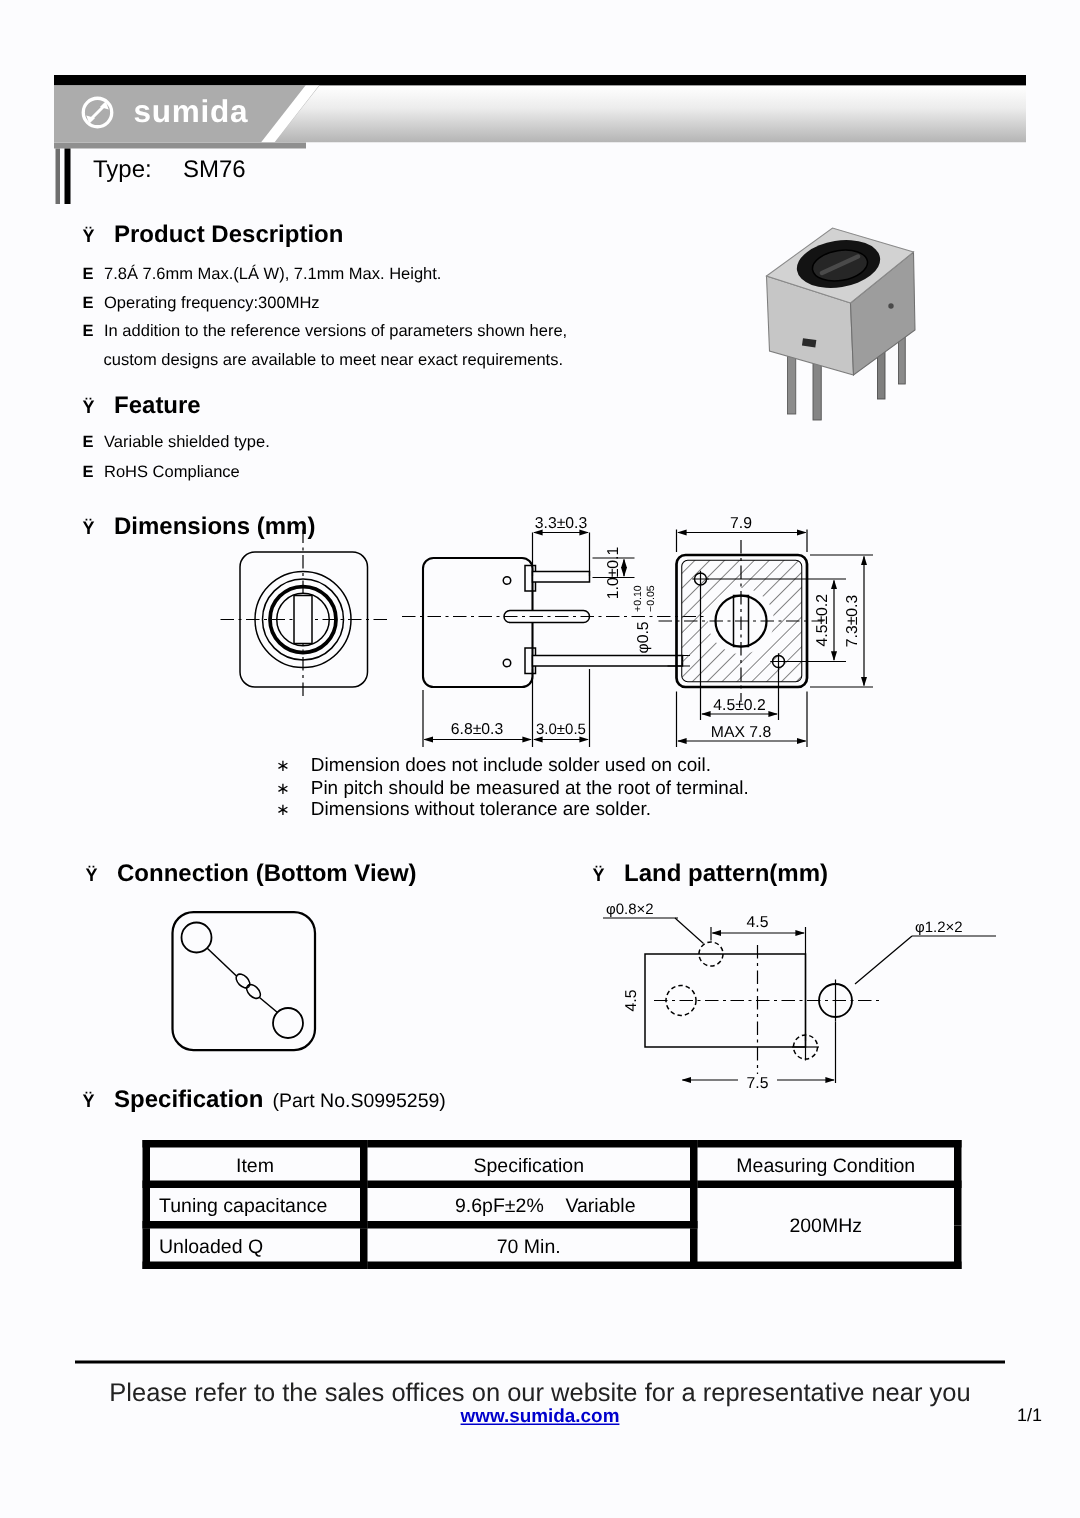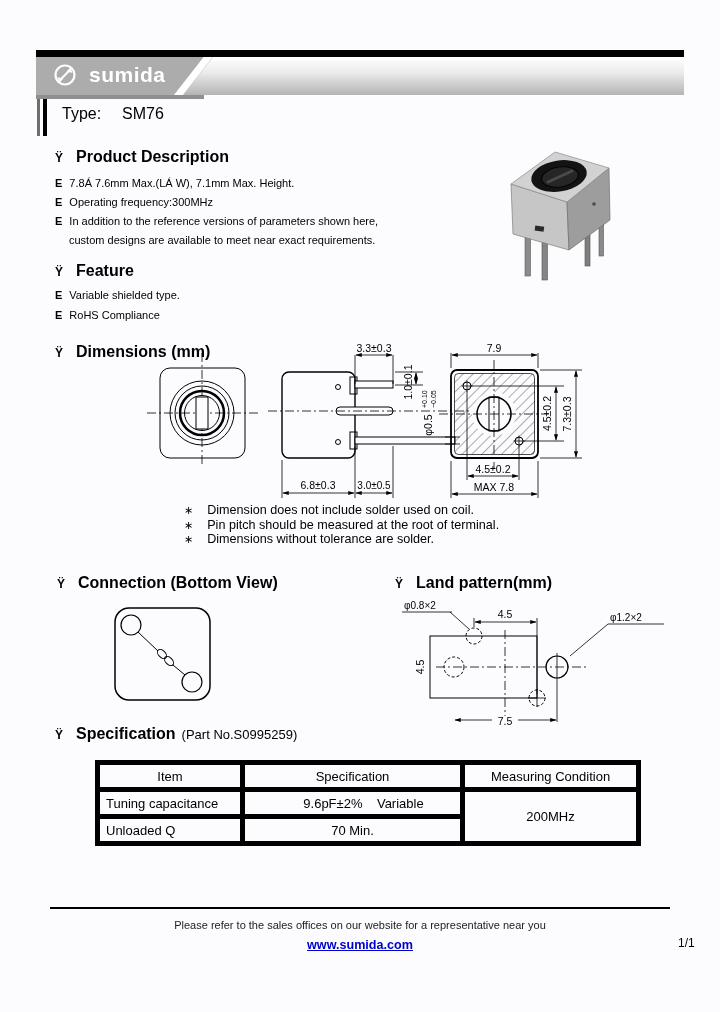--- a/index.html
+++ b/index.html
@@ -36,21 +36,21 @@
   .note { font-size:12.6px; }
   .note .note-marker { margin-right:14px; font-size:11px; }
 
   .spec-table { border-collapse:collapse; border:2px solid #000; font-size:13px; table-layout:fixed; }
   .spec-table td { border:5px solid #000000; height:27px; padding:0 6px; }
   .spec-table .c { text-align:center; }
   .spec-table .l { text-align:left; }
   .spec-table .pre { white-space:pre;padding-left:28px; }
 
   .rule { background:#000; }
-  .footer-note { width:720px; text-align:center; font-size:11px; color:#222; }
+  .footer-note { width:720px; text-align:center; font-size:17px; color:#222; }
   .footer-linkrow { width:720px; text-align:center; }
   .footer-linkrow a { color:#0000cc; font-weight:bold; font-size:12.6px; text-decoration:underline; cursor:pointer; }
   .page-num { font-size:12px; }
 
   
   .dim   { font:10.5px "Liberation Sans", sans-serif; fill:#000; stroke:none; }
   .dims  { font:10px "Liberation Sans", sans-serif; fill:#000; stroke:none; }
   .dimxs { font:7px "Liberation Sans", sans-serif; fill:#000; stroke:none; }
 </style>
 </head>

